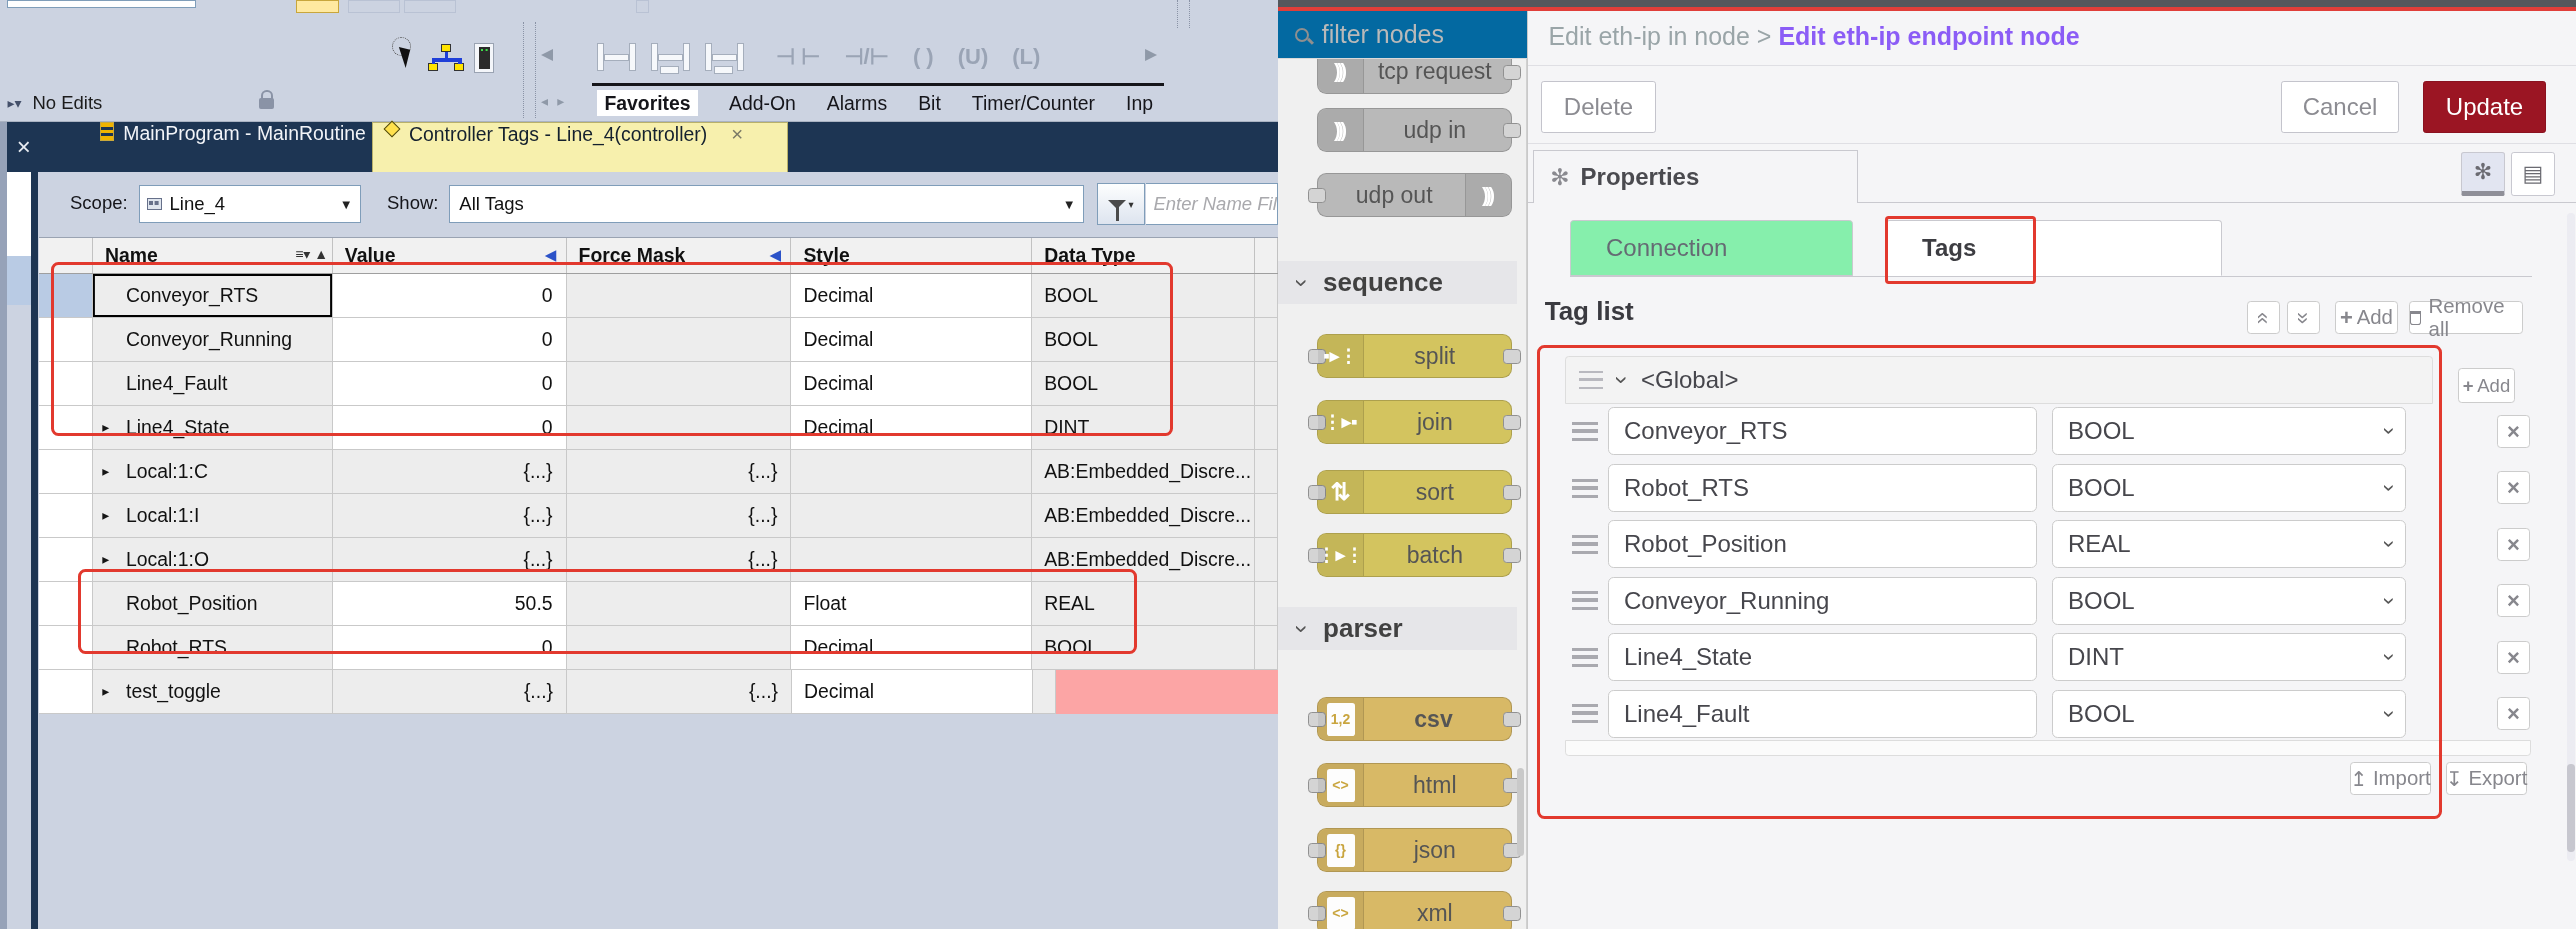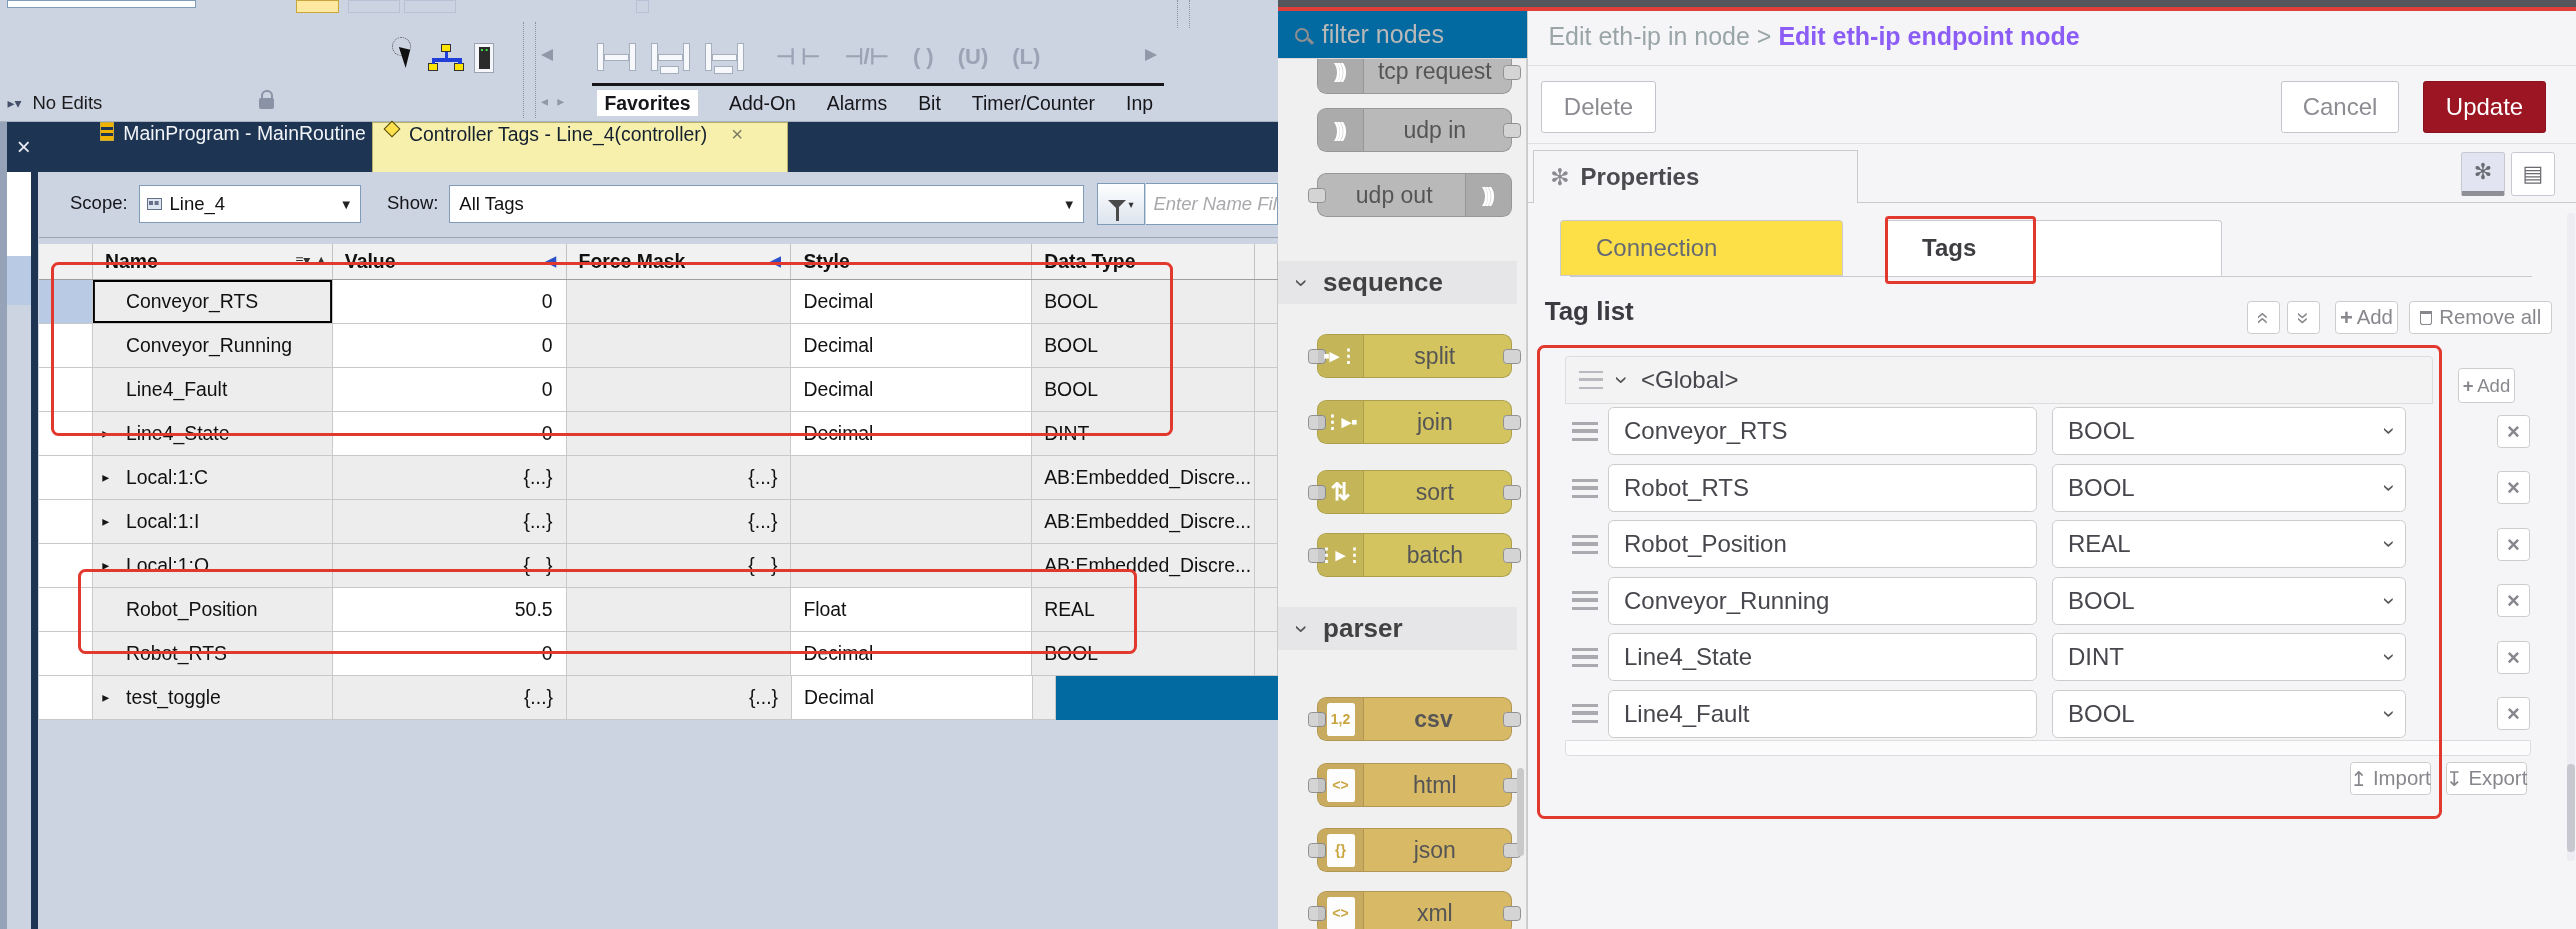--- a/index.html
+++ b/index.html
@@ -60,21 +60,21 @@
   .combo .arrow{position:absolute;right:7.4px;color:#222;font-size:13px}
   .ctrlico{display:inline-block;width:15.7px;height:12px;background:#dfe5ee;border:0.9px solid #66708a;margin:0 7.4px 0 6.5px;position:relative}
   .ctrlico:before{content:"";position:absolute;left:1.9px;top:1.9px;width:3.7px;height:3.7px;background:#66708a;box-shadow:5.6px 0 0 #66708a}
   .funbtn{position:absolute;left:1058px;top:11px;width:48px;height:42px;background:linear-gradient(#fdfefe,#dde4ef);border:0.9px solid #7f9db9;display:flex;align-items:center;justify-content:center}
   .funnel{width:0;height:0;border-left:9.3px solid transparent;border-right:9.3px solid transparent;border-top:9.3px solid #4a4a4a;position:relative}
   .funnel:after{content:"";position:absolute;left:-1.9px;top:-9.3px;width:3.7px;height:14px;background:#4a4a4a;top:-1.9px}
   .funbtn .dn{color:#333;font-size:10.2px;margin-left:1.9px}
   .filterbox{position:absolute;left:1107px;top:11px;width:132px;height:42px;background:#fff;border:0.9px solid #7f9db9;border-left:none;display:flex;align-items:center;overflow:hidden}
   .filterbox span{color:#a9a9ad;font-style:italic;font-size:18.5px;padding-left:7.4px;white-space:nowrap}
   
-  #rs-table{position:absolute;left:39px;top:244px;width:1239px;background:#0369a1}
+  #rs-table{position:absolute;left:39px;top:238px;width:1239px;background:#fca5a5}
   .trh{display:flex;height:36px;background:#f1f1f1;font-weight:bold;font-size:19.4px;border-bottom:0.9px solid #9f9f9f}
   .hc{position:relative;border-right:0.9px solid #c2c2c2;padding:5.6px 0 0 12px;white-space:nowrap}
   .trr{display:flex;height:44px;font-size:19.4px}
   .c{position:relative;border-right:0.9px solid #c9c9c9;border-bottom:0.9px solid #c9c9c9;display:flex;align-items:center;background:#ededed;padding-left:12px;white-space:nowrap;overflow:hidden}
   .c.num{justify-content:flex-end;padding-right:13px;padding-left:0}
   .c.w{background:#fff}
   .c.gut{background:#fff}
   .c.gut.sel{background:#b9cbe4}
   .c.namesel{box-shadow:inset 0 0 0 1.9px #000}
   .exp{position:absolute;left:9.3px;top:13px;font-size:14px;color:#161616}
@@ -116,21 +116,21 @@
   .hr{position:absolute;left:0;width:1049px;height:0.9px;background:#dfdfe4}
   .btn{position:absolute;background:#fff;border:0.9px solid #c4c4cc;border-radius:2.8px;display:flex;align-items:center;justify-content:center;color:#8c8c92;font-size:24px}
   .btn.update{background:#9b1523;border-color:#8a1220;color:#fff}
   .proptab{position:absolute;left:4.6px;top:150px;width:325px;height:53px;background:#f5f5f7;border:0.9px solid #c9c9cf;border-bottom:none;z-index:3;display:flex;align-items:center;font-size:24px;font-weight:bold;color:#4a4a4f}
   .proptab .gear{color:#8a8a90;font-size:23px;margin:0 11px 0 16.7px;font-weight:normal}
   .propline{position:absolute;left:0;top:202px;width:1049px;height:0.9px;background:#c9c9cf;z-index:2}
   .sqbtn{position:absolute;top:152px;width:44px;height:44px;border:0.9px solid #c8c8d0;border-radius:2.8px;background:#fff;display:flex;align-items:center;justify-content:center;color:#6b6b72;font-size:22px;z-index:3}
   .sqbtn.on{background:#e2e5f1;border-bottom:5.6px solid #8f8f98}
   .tabline{position:absolute;left:42px;top:276px;width:962px;height:0.9px;background:#c9c9cf}
   .ntab{position:absolute;top:220px;height:56px;display:flex;align-items:center;justify-content:flex-start;font-size:24px;border:0.9px solid #c9c9cf;border-radius:3.7px 3.7px 0 0;padding-left:35px}
-  .ntab.connection{left:32px;width:283px;background:#fde047;color:#656a73}
+  .ntab.connection{left:42px;width:283px;background:#86efac;color:#656a73}
   .ntab.tags{left:358px;width:336px;background:#fff;border-bottom:0.9px solid #fff;color:#3d3d42;font-weight:bold;z-index:2}
   .taglist-title{position:absolute;left:16.7px;top:296px;font-size:26px;font-weight:bold;color:#3a3a40}
   .sm{position:absolute;background:#fff;border:0.9px solid #ccc;border-radius:3.7px;color:#87878d;display:flex;align-items:center;justify-content:center;font-size:20.4px}
   .rot90{display:inline-block;transform:rotate(90deg);font-size:22px}
   .plus{font-weight:bold;font-size:22px;margin-right:3.7px}
   .i-trash{display:inline-block;width:12px;height:14px;border:1.9px solid #87878d;border-top:3.7px solid #87878d;border-radius:0 0 2.8px 2.8px;margin-right:7.4px}
   .grip{position:absolute;width:26px;height:19.4px;border-top:3.7px solid #a9a9af;border-bottom:3.7px solid #a9a9af}
   .grip:after{content:"";display:block;height:3.7px;background:#a9a9af;margin-top:4.2px}
   .ghead{position:absolute;left:37px;top:356px;width:868px;height:48px;background:#f3f3f3;border:0.9px solid #ddd;border-radius:3.7px 3.7px 0 0;display:flex;align-items:center;font-size:24px;color:#46464c}
   .ghead .chev{transform:rotate(90deg);color:#555;font-size:24px;margin:0 15px}
@@ -528,21 +528,21 @@
   <div class="sm" style="left:719px;top:301px;width:33px;height:33px">
       <span class="rot90">«</span>
     </div>
   <div class="sm" style="left:759px;top:301px;width:33px;height:33px">
       <span class="rot90">»</span>
     </div>
   <div class="sm" style="left:807px;top:301px;width:63px;height:33px">
       <span class="plus">+</span>
       <span>Add</span>
     </div>
-  <div class="sm" style="left:881px;top:301px;width:143px;height:33px">
+  <div class="sm" style="left:881px;top:301px;width:114px;height:33px">
       <span class="i-trash"></span>
       <span>Remove all</span>
     </div>
 
   <div class="ghead">
     <span class="ghandle"></span>
     <span class="chev">›</span>
     <span>&lt;Global&gt;</span>
   </div>
   <div class="sm" style="left:930px;top:368px;width:57px;height:35px;font-size:18.5px">

